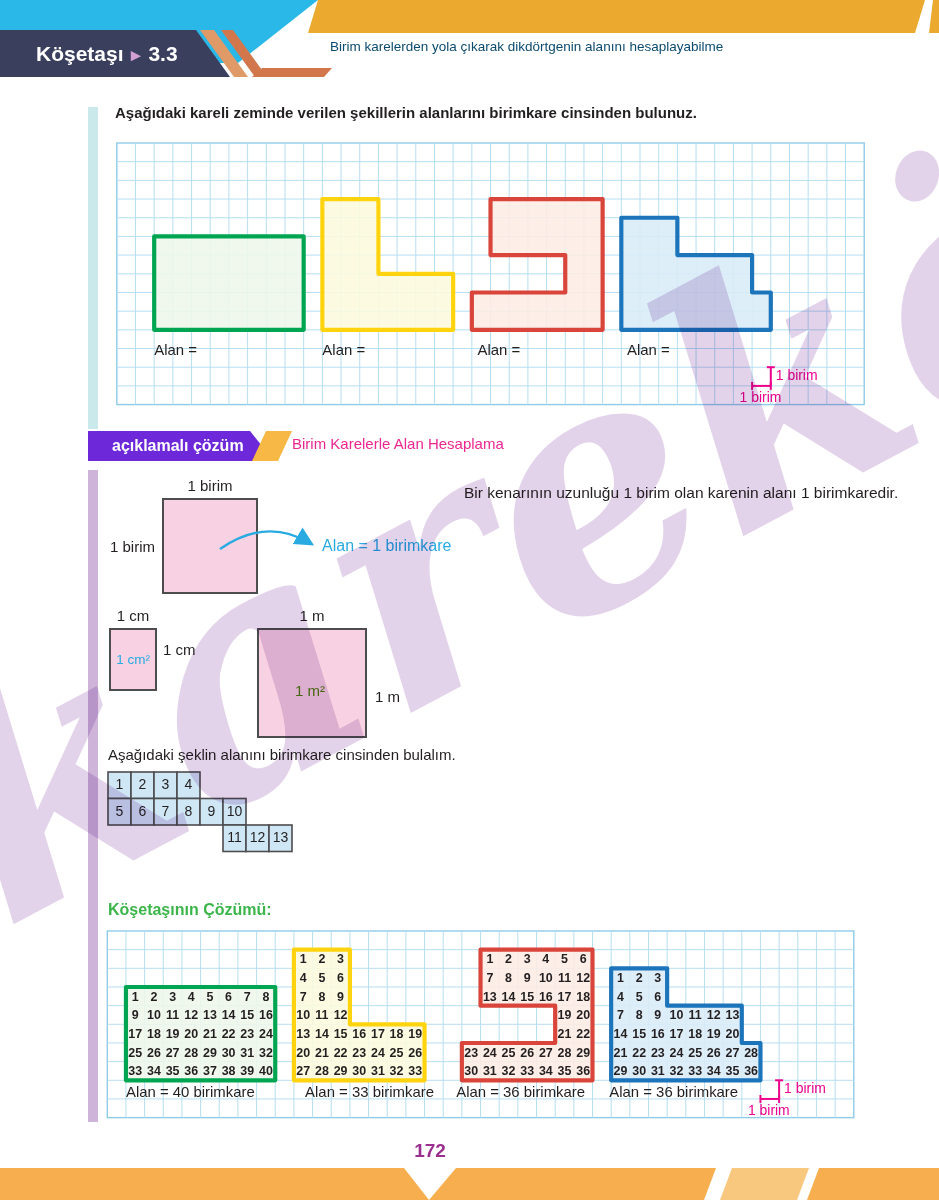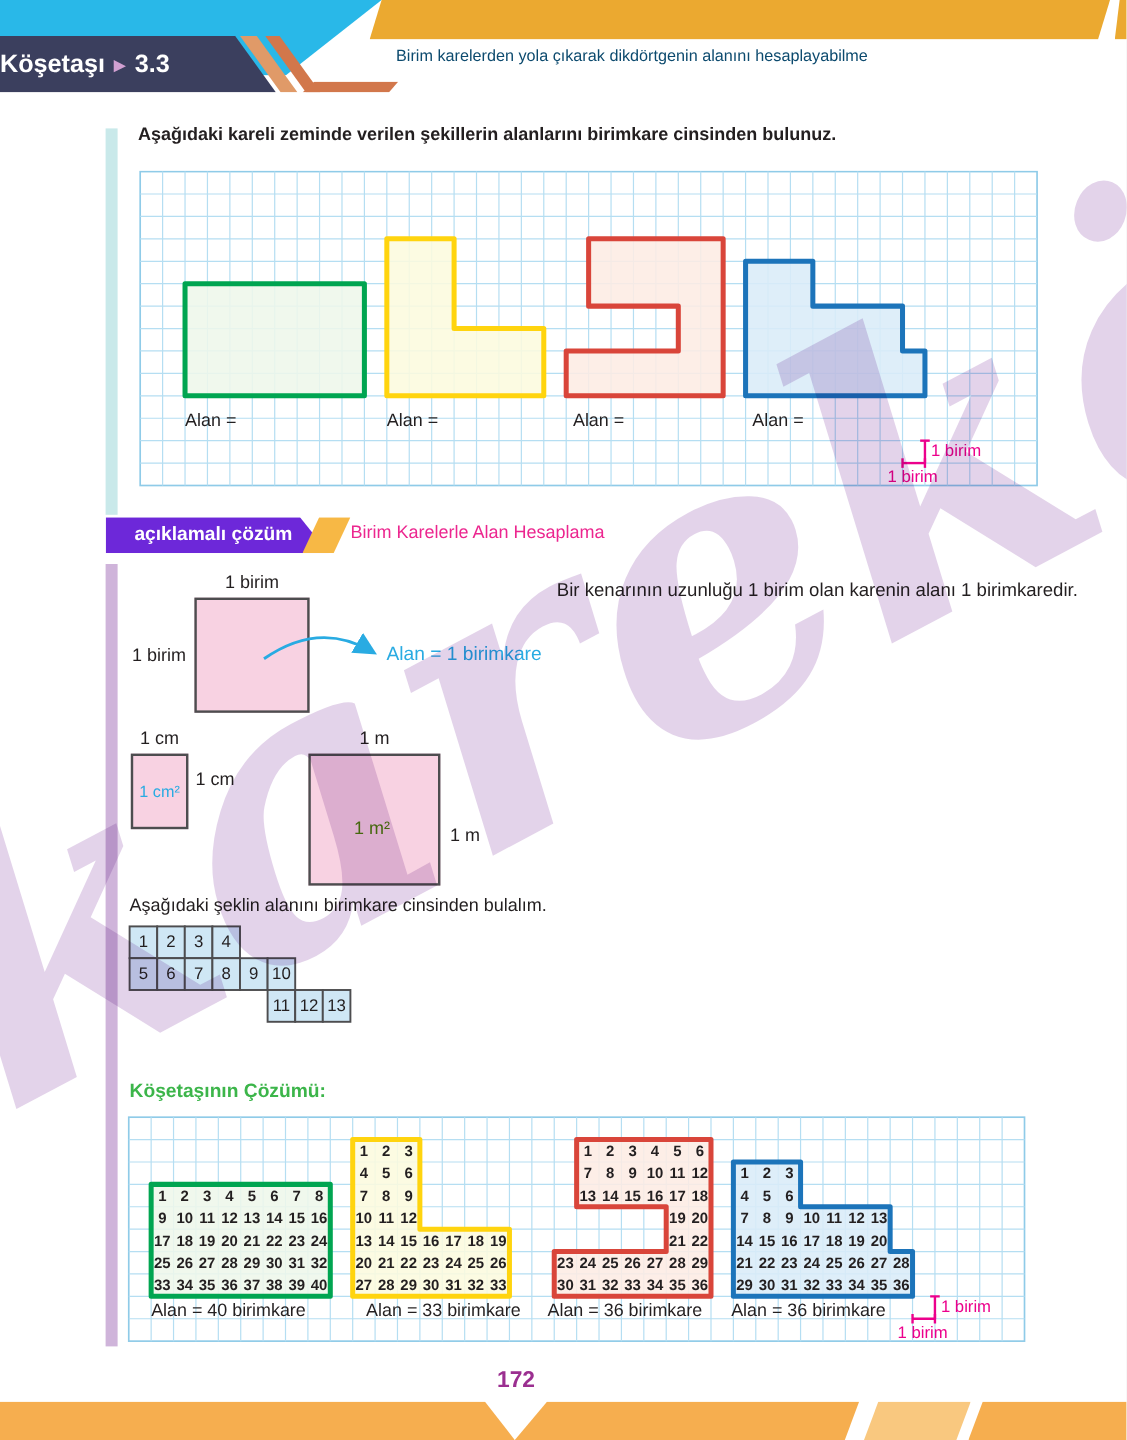--- a/index.html
+++ b/index.html
@@ -9,21 +9,21 @@
 
   
   .band-amber{left:300px;top:0;width:625px;height:33px;background:#eba930;
               clip-path:polygon(18px 0,100% 0,calc(100% - 10px) 100%,8px 100%);}
   .band-amber-sliver{left:929px;top:0;width:10px;height:33px;background:#eba930;
               clip-path:polygon(4px 0,100% 0,100% 100%,0 100%);}
   .band-cyan{left:0;top:0;width:330px;height:63px;background:#29b8e8;
               clip-path:polygon(0 0,318px 0,238px 100%,0 100%);}
   .badge-navy{left:0;top:30px;width:262px;height:47px;background:#3b3f5e;
               clip-path:polygon(0 0,196px 0,230px 100%,0 100%);
-              color:#fff;font-size:21px;font-weight:bold;line-height:47px;box-sizing:border-box;}
+              color:#fff;font-size:21px;font-weight:bold;line-height:47px;padding-left:36px;box-sizing:border-box;}
   .badge-navy .arr{color:#d2a0d2;font-size:17px;padding:0 4px;}
   .stripe-a{left:200px;top:30px;width:60px;height:47px;background:#e09a68;
               clip-path:polygon(0 0,14px 0,48px 100%,34px 100%);}
   .stripe-b{left:221px;top:30px;width:60px;height:47px;background:#d2774b;
               clip-path:polygon(0 0,12px 0,46px 100%,34px 100%);}
   .stripe-c{left:252px;top:68px;width:80px;height:9px;background:#d2774b;
               clip-path:polygon(10px 0,100% 0,72px 100%,0 100%);}
   .objective{left:330px;top:39px;width:600px;color:#0c4a6e;font-size:13.5px;}
 
   

